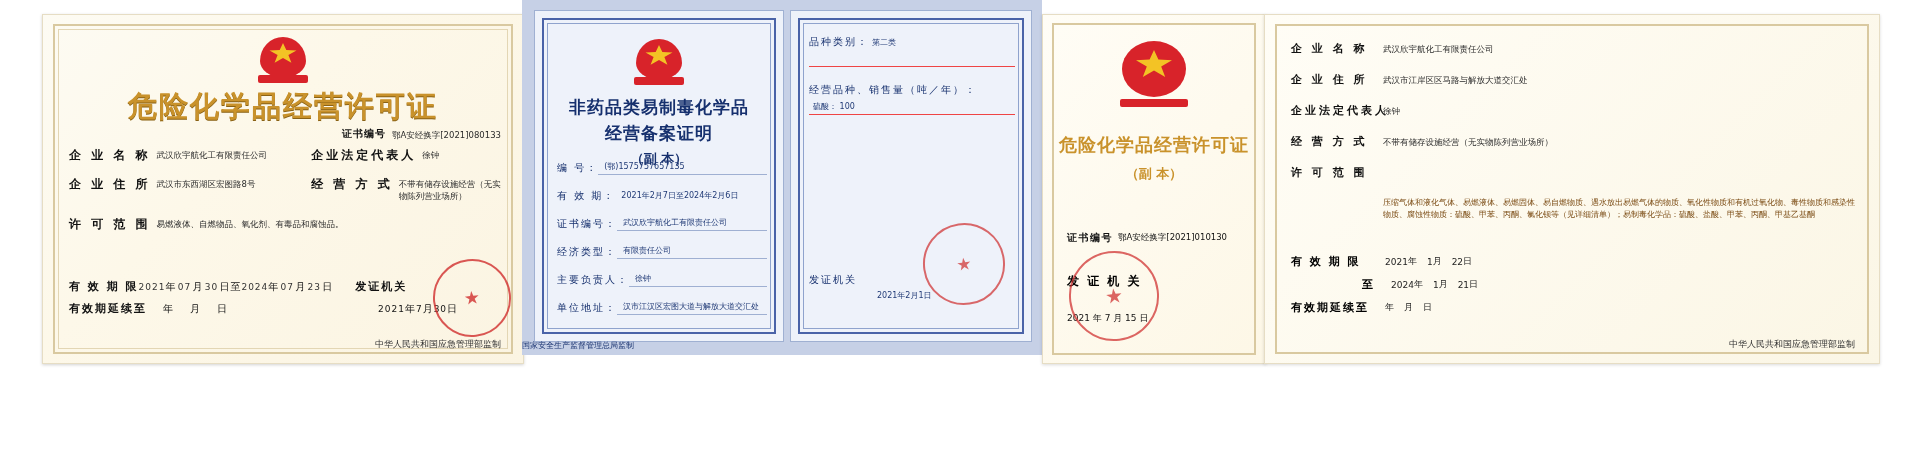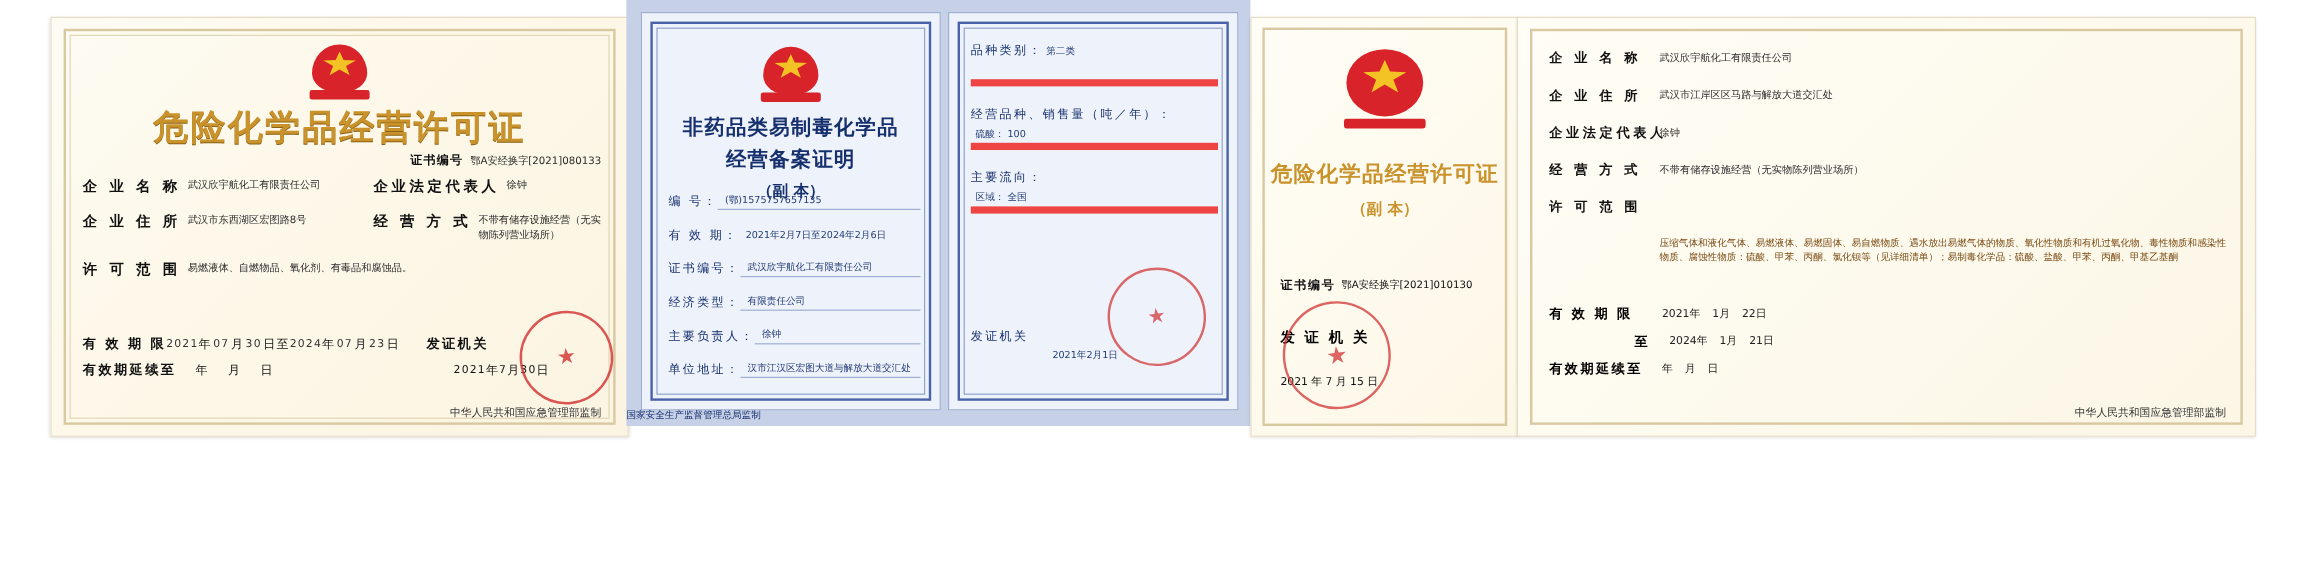--- a/index.html
+++ b/index.html
@@ -98,21 +98,21 @@
   .c2-row{margin-bottom:14px;display:flex;align-items:flex-end;}
   .c2-k{font-size:10px;letter-spacing:2px;white-space:nowrap;color:#16306e;font-family:"DejaVu Serif","Liberation Serif",serif;}
   .c2-v{
     flex:1;border-bottom:1px solid #9fb0d2;padding-left:6px;padding-bottom:2px;
     font-size:8px;color:#203a76;
   }
   .c2-v.noline{border-bottom:none;}
   .c2r-body{position:absolute;left:18px;right:16px;top:24px;font-size:9px;color:#16306e;}
   .c2r-row{margin-bottom:16px;}
   .c2r-k{font-size:10px;letter-spacing:2px;color:#16306e;font-family:"DejaVu Serif","Liberation Serif",serif;}
-  .c2r-line{border-bottom:6px solid #ef4444;margin-top:4px;height:13px;font-size:8px;color:#203a76;padding-left:4px;}
+  .c2r-line{border-bottom:1px solid #ef4444;margin-top:4px;height:13px;font-size:8px;color:#203a76;padding-left:4px;}
   .c2-seal{
     position:absolute;right:26px;bottom:36px;width:78px;height:78px;border-radius:50%;
     border:2px solid #cf2d2d;opacity:.7;transform:rotate(-8deg);
     display:flex;align-items:center;justify-content:center;color:#cf2d2d;font-size:17px;
   }
   .c2-foot{position:absolute;left:0;right:0;bottom:4px;text-align:left;font-size:8px;color:#16306e;}
 
   
   .cert3{
     position:absolute;left:1042px;top:14px;width:222px;height:348px;
@@ -308,24 +308,20 @@
       <div class="c2r-body">
         <div class="c2r-row">
           <span class="c2r-k">品种类别：</span>
           <span style="font-size:8px;color:#203a76;">第二类</span>
           <div class="c2r-line"></div>
         </div>
         <div class="c2r-row">
           <span class="c2r-k">经营品种、销售量（吨／年）：</span>
           <div class="c2r-line">硫酸： 100</div>
         </div>
-        <div class="c2r-row">
-          <span class="c2r-k">主要流向：</span>
-          <div class="c2r-line">区域： 全国</div>
-        </div>
       </div>
       <div style="position:absolute;left:18px;bottom:54px;font-size:10px;color:#16306e;letter-spacing:2px;font-family:'DejaVu Serif',serif;">发证机关</div>
       <div style="position:absolute;left:86px;bottom:40px;font-size:8px;color:#203a76;">2021年2月1日</div>
       <div class="c2-seal">★</div>
     </div>
 
     <div class="c2-foot">国家安全生产监督管理总局监制</div>
   </div>
 
   <div class="cert3">

